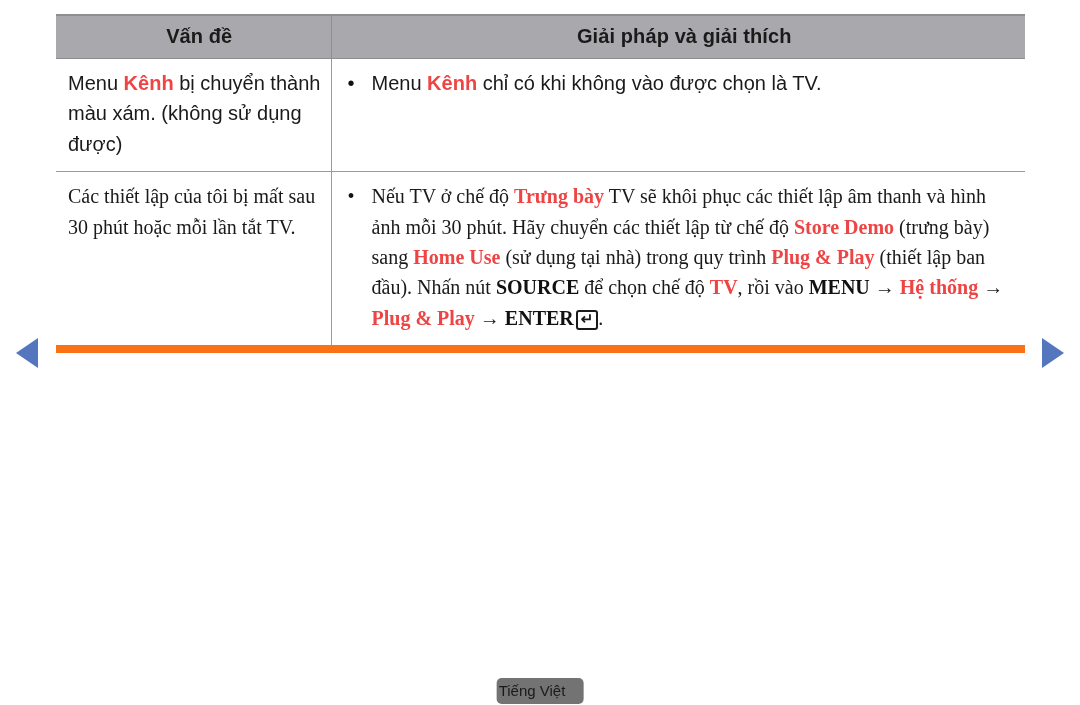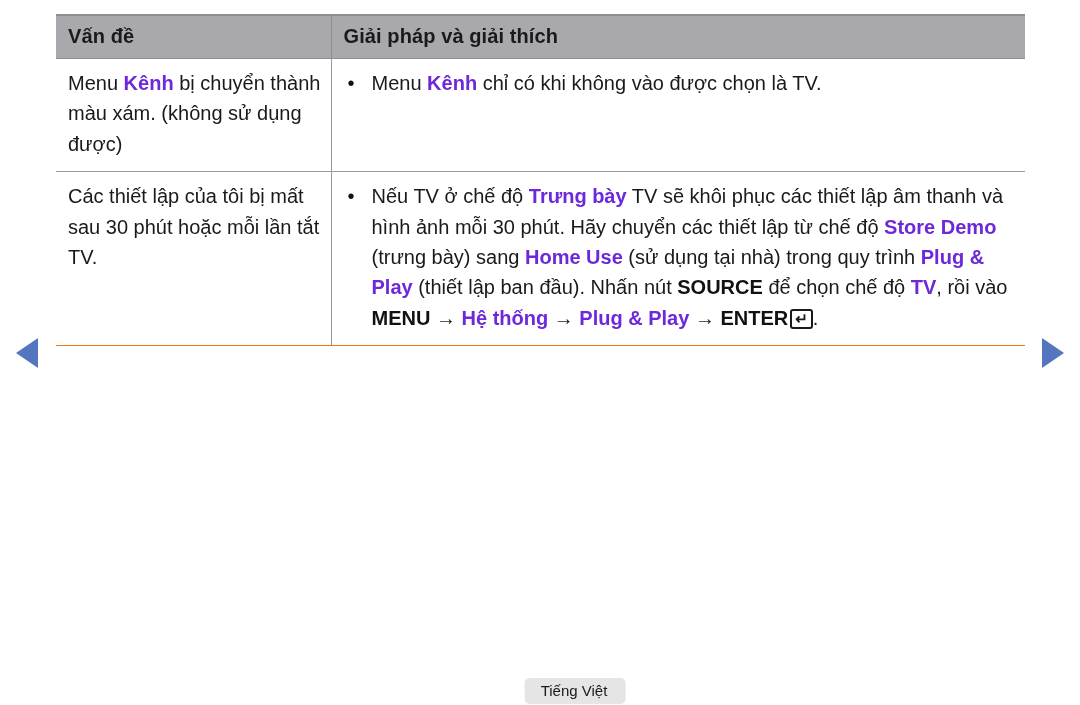--- a/index.html
+++ b/index.html
@@ -48,39 +48,40 @@
   table.tsheet col.c1 { width: 275px; }
   table.tsheet col.c2 { width: 694px; }
 
   thead th {
     background: #a9a9ad;
     border-top: 2px solid #8e8e93;
     border-bottom: 1px solid #8e8e93;
     font-size: 20px;
     font-weight: bold;
     color: #1a1a1a;
-    text-align: left;
+    text-align: center;
     padding: 9px 0 10px 12px;
     vertical-align: middle;
     letter-spacing: 0.1px;
   }
   thead th.th-left {
     border-right: 1px solid #8e8e93;
   }
 
   tbody td {
     vertical-align: top;
     font-size: 20px;
     color: #1a1a1a;
     line-height: 1.52;
     padding: 9px 8px 12px 12px;
     border-bottom: 1px solid #9a9a9e;
   }
   tbody tr:last-child td {
-    border-bottom: 1px solid #f97316;
+    border-bottom: 8px solid #f97316;
+    font-family: Liberation Serif, serif;
   }
   tbody td.td-left {
     border-right: 1px solid #9a9a9e;
   }
   tbody td.td-right {
     padding-left: 14px;
   }
 
   
   .bullet-row {
@@ -95,21 +96,21 @@
     color: #111;
     text-align: left;
     padding-left: 2px;
   }
   .bullet-body {
     flex: 1 1 auto;
   }
 
   
   .hl {
-    color: #6d28d9;
+    color: #ef4444;
     font-weight: bold;
   }
   .bk {
     color: #111111;
     font-weight: bold;
     text-align: center;
   }
 
   
   .key-enter {
@@ -124,27 +125,26 @@
     top: -1px;
     margin-left: 2px;
   }
 
   
   .footer-badge {
     position: absolute;
     left: 50%;
     transform: translateX(-50%);
     top: 678px;
-    background: #e5e5e5;
+    background: #737373;
     border-radius: 5px;
     font-size: 15px;
     color: #1a1a1a;
-    padding: 4px 18px 5px 16px;
+    padding: 4px 18px 5px 2px;
     white-space: nowrap;
-    margin-left: 35px;
   }
 </style>
 </head>
 <body>
 
 <div class="nav-arrow left"></div>
 <div class="nav-arrow right"></div>
 
 <div class="table-wrap">
   <table class="tsheet">

